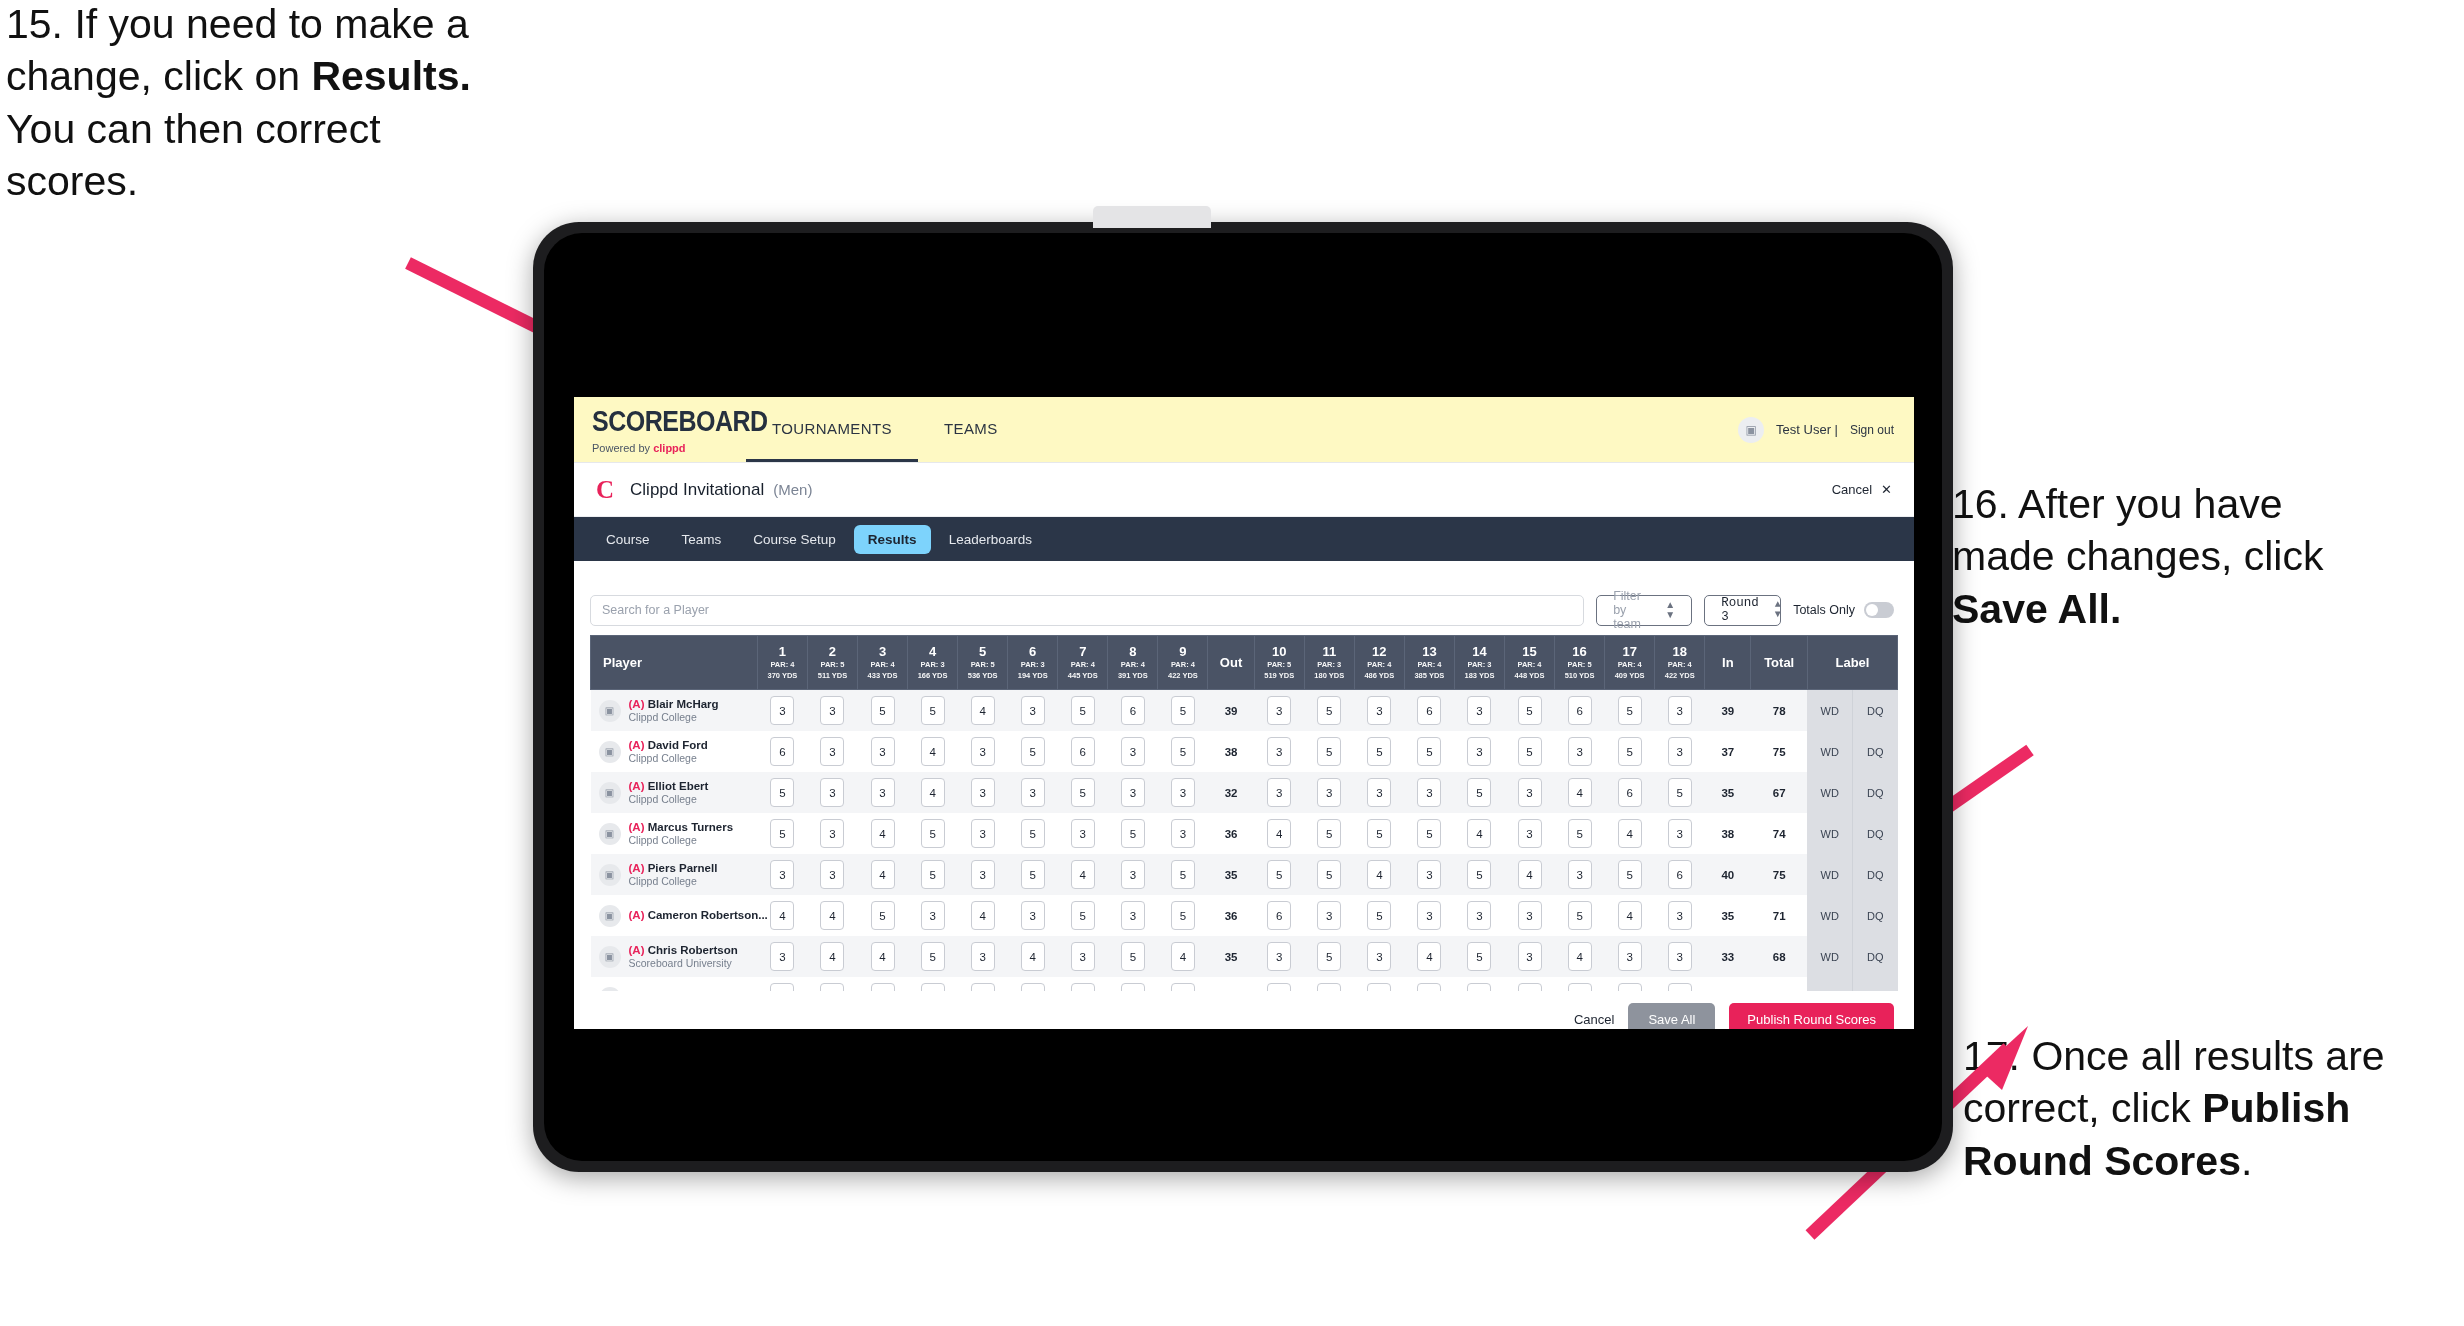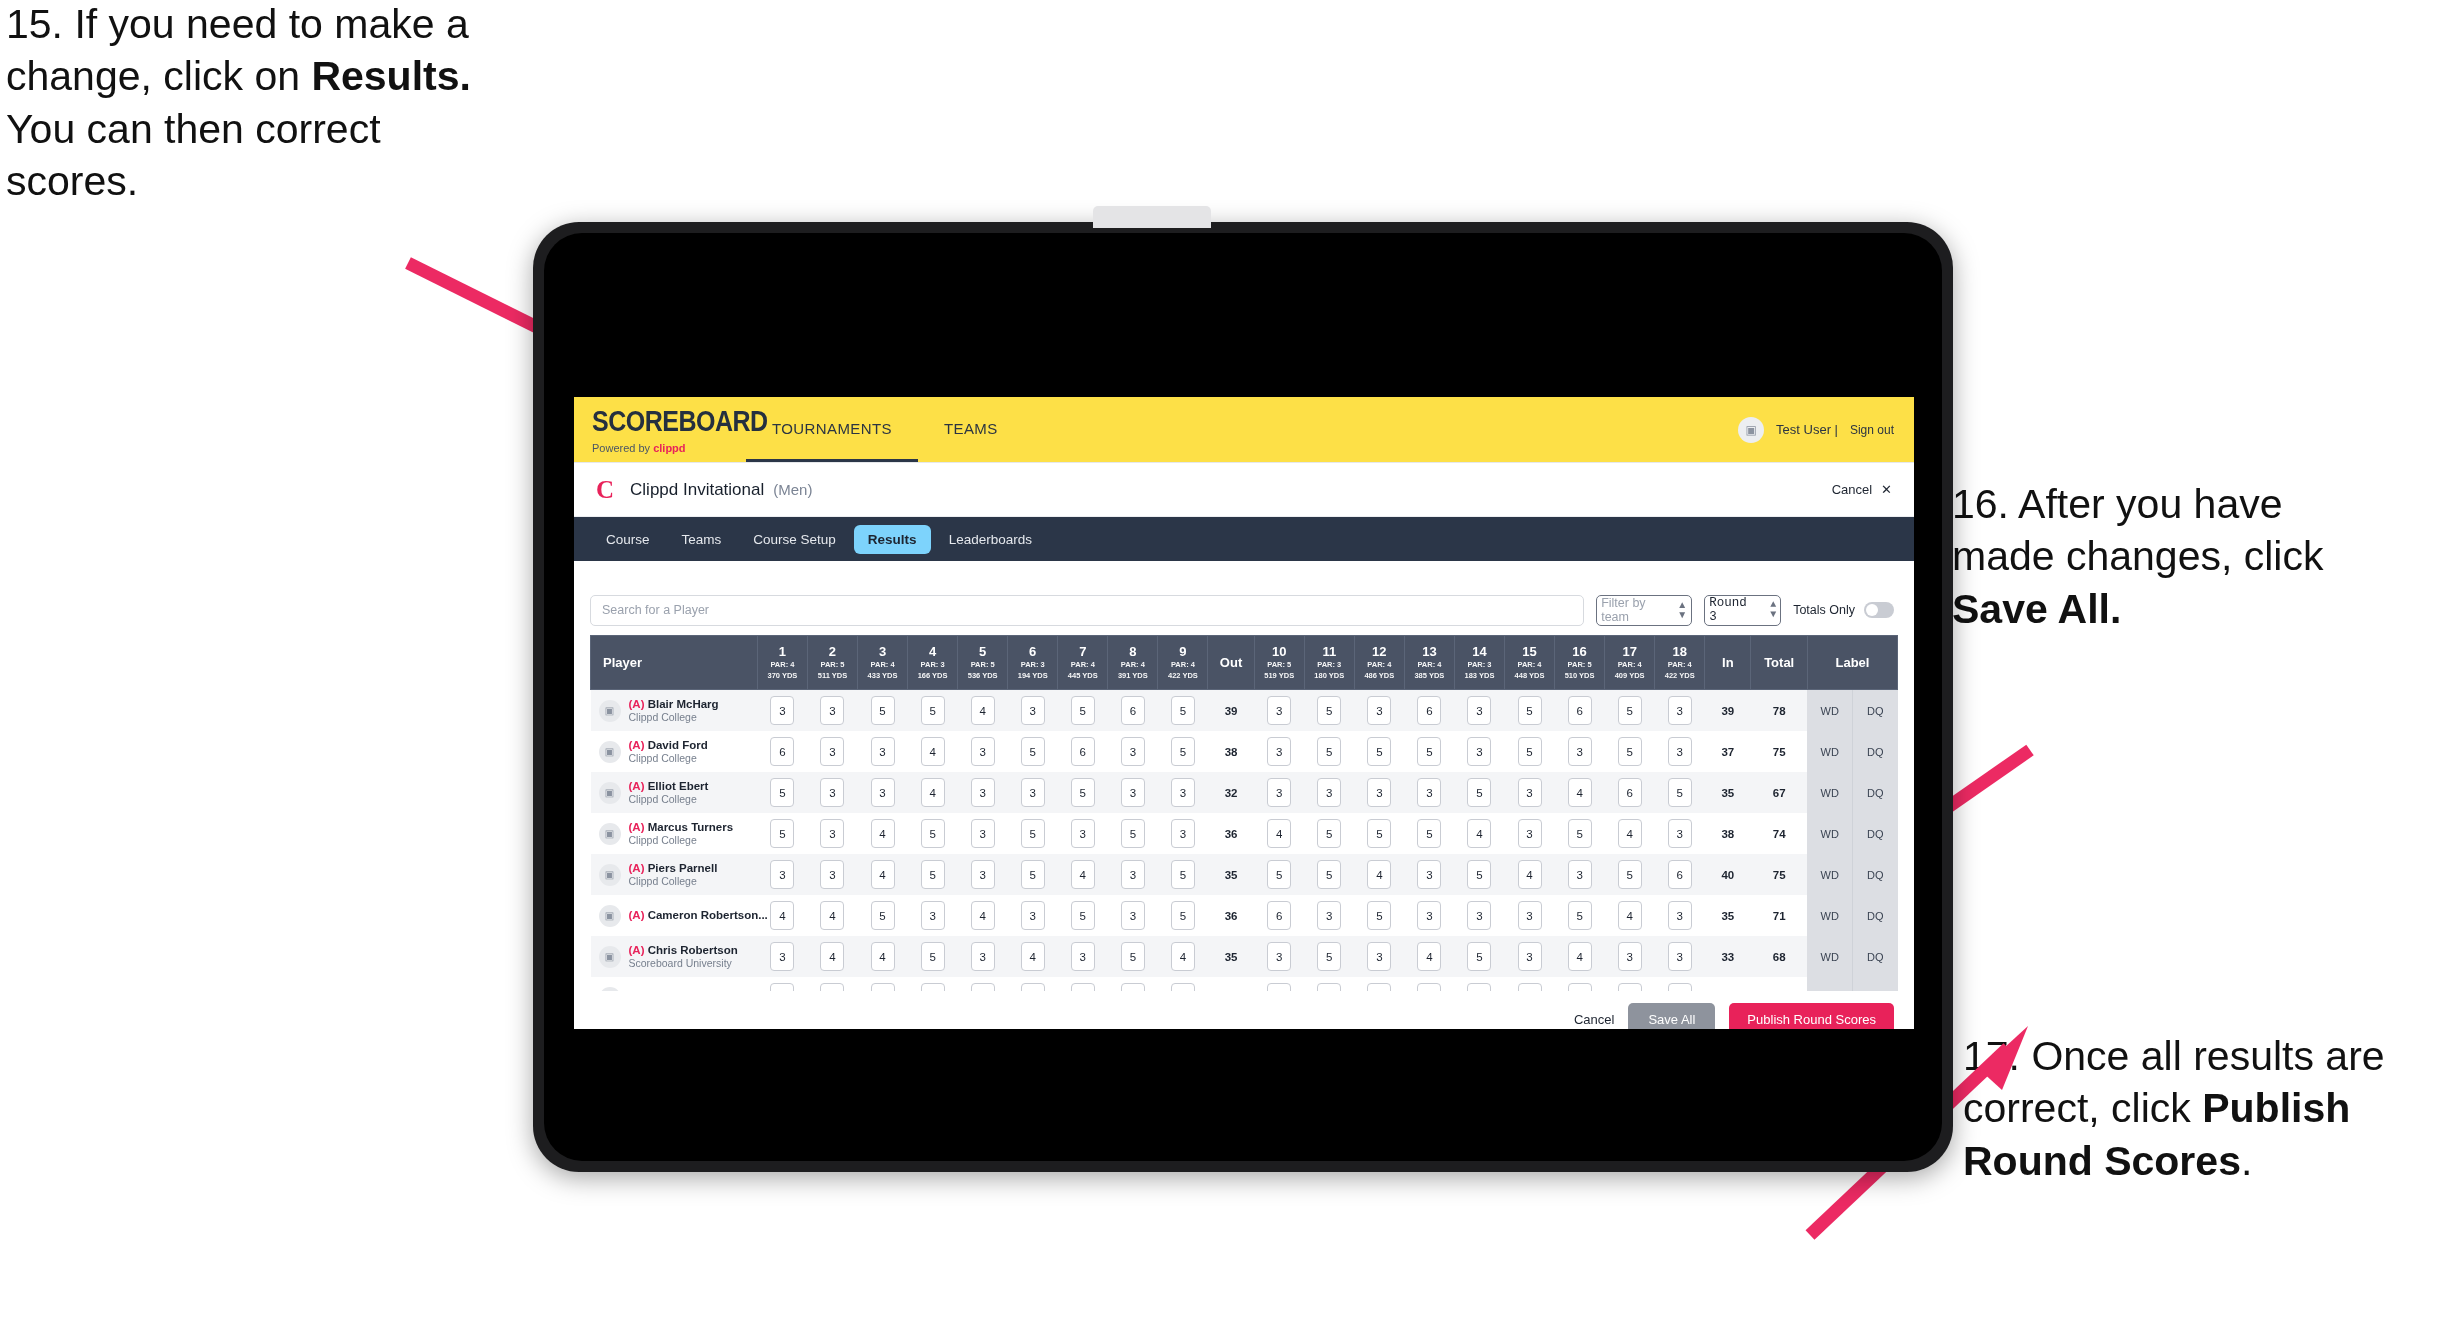--- a/index.html
+++ b/index.html
@@ -47,21 +47,21 @@
 
   
   #app {
     position: absolute; left: 30px; top: 164px;
     width: 1340px; height: 632px;
     background: #fff;
     overflow: hidden;
   }
 
   
-  #topnav { height: 66px; background:#fde047; display:flex; align-items:stretch; border-bottom:1px solid #e6e8eb; }
+  #topnav { height: 66px; background:#fef9c3; display:flex; align-items:stretch; border-bottom:1px solid #e6e8eb; }
   #brand { width: 172px; display:flex; flex-direction:column; justify-content:center; padding-left:18px; }
   .brand-word {
     font-family: "Liberation Sans", sans-serif;
     font-weight: 700; font-size: 25px; letter-spacing:-0.5px;
     color:#25303f; transform: scaleY(1.18); transform-origin:left center;
   }
   .brand-sub { font-size: 11px; color:#4a5565; margin-top:7px; }
   .brand-sub .pink { color:#e8225a; font-weight:700; }
   .topnav-tabs { display:flex; align-items:stretch; }
   .topnav-tab {
@@ -93,21 +93,21 @@
   
   #filterbar { height:50px; background:#fff; display:flex; align-items:center; padding:0 16px; gap:12px;margin-top:24px; }
   #search-input {
     flex:1; height:31px; border:1px solid #d7dadf; border-radius:5px;
     font-size:12.5px; color:#1d2430; padding:0 11px; background:#fff;
     font-family:"Liberation Sans", sans-serif;
   }
   #search-input::placeholder { color:#9aa1ad; }
   .select-box {
     height:31px; border:1px solid #6b7280; border-radius:5px; background:#fff;
-    display:flex; align-items:center; padding:0 4px; gap:16px; font-size:12.5px; cursor:pointer;
+    display:flex; align-items:center; padding:0 16px; gap:16px; font-size:12.5px; cursor:pointer;
   }
   #filter-team-box { width:96px; }
   #filter-team-label { color:#9aa1ad; }
   #round-box { width:77px;font-family:Liberation Mono, monospace; }
   #round-label { color:#1d2430; }
   .updown { color:#6b7280; font-size:10px; line-height:1; }
   #totals-wrap { display:flex; align-items:center; gap:9px; padding-right:4px; }
   #totals-label { font-size:12.5px; color:#1d2430; }
   #totals-toggle { width:30px; height:16px; border-radius:9px; background:#c9ccd3; position:relative; cursor:pointer; }
   #totals-toggle::after { content:""; position:absolute; left:2px; top:2px; width:12px; height:12px; border-radius:50%; background:#fff; }

